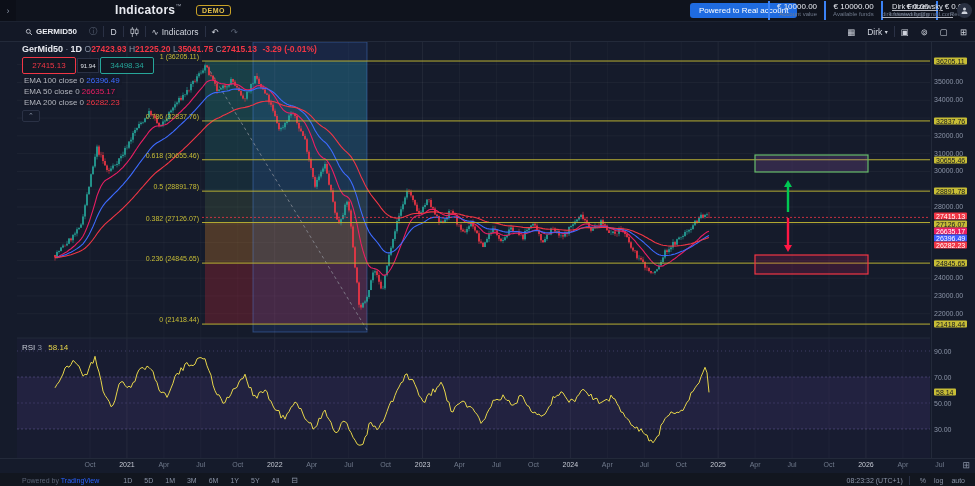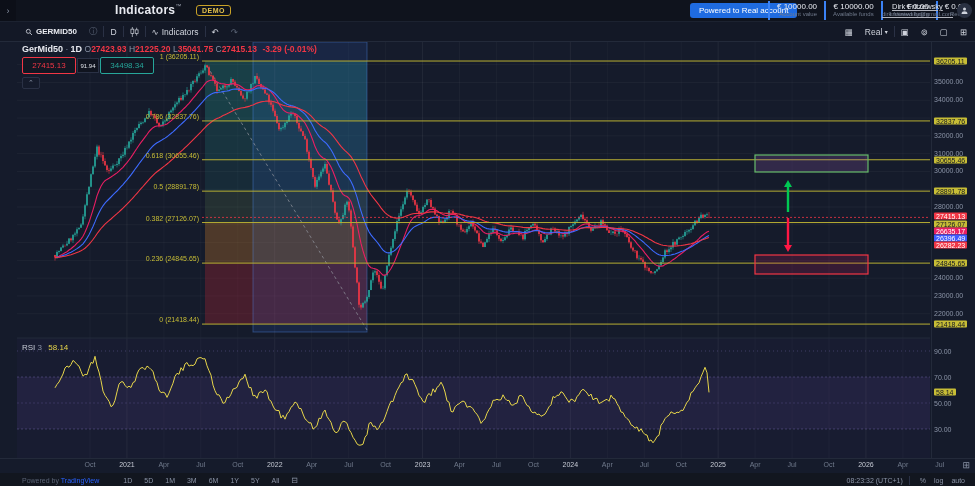--- a/index.html
+++ b/index.html
@@ -257,21 +257,21 @@
     <div class="tb-sep"></div>
     <div class="tb-item">
       <span style="margin-right:3px">∿</span>
       <span>Indicators</span>
     </div>
     <div class="tb-sep"></div>
     <div class="tb-item">↶</div>
     <div class="tb-item tb-dim">↷</div>
     <div id="tb-right">
       <div class="tb-item">▦</div>
-      <div class="tb-item"><span>Real</span>&nbsp;<span style="font-size:6px">▾</span></div>
+      <div class="tb-item"><span>Dirk</span>&nbsp;<span style="font-size:6px">▾</span></div>
       <div class="tb-sep"></div>
       <div class="tb-item">▣</div>
       <div class="tb-item">⊚</div>
       <div class="tb-item">▢</div>
       <div class="tb-item">⊞</div>
     </div>
   </div>
 
   <div id="tools">
       <div class="tool">⌖</div>
@@ -299,20 +299,25 @@
       <span class="lg-dim"> <span>H</span></span><span class="lg-red">21225.20</span>
       <span class="lg-dim"> <span>L</span></span><span class="lg-red">35041.75</span>
       <span class="lg-dim"> <span>C</span></span><span class="lg-red">27415.13</span>
       <span class="lg-red" style="margin-left:3px">-3.29 (-0.01%)</span>
     </div>
     <div id="bs-row">
       <div class="bs-box" id="sell-box">27415.13</div>
       <div id="spread-box">91.94</div>
       <div class="bs-box" id="buy-box">34498.34</div>
     </div>
+    <div id="ind-rows">
+        <div class="ind-row"><span>EMA 100 close 0</span> <span style="color:#3d6bff">26396.49</span></div>
+        <div class="ind-row"><span>EMA 50 close 0</span> <span style="color:#e91e63">26635.17</span></div>
+        <div class="ind-row"><span>EMA 200 close 0</span> <span style="color:#f23645">26282.23</span></div>
+      </div>
     <div id="legend-collapse">⌃</div>
   </div>
 
   <div id="rsi-legend">
     <span style="color:#c5c9d3">RSI</span>
     <span style="color:#8a93a6"> <span>3</span></span>
     <span style="color:#e6d54a;margin-left:4px">58.14</span>
   </div>
 
   <div id="price-axis">

